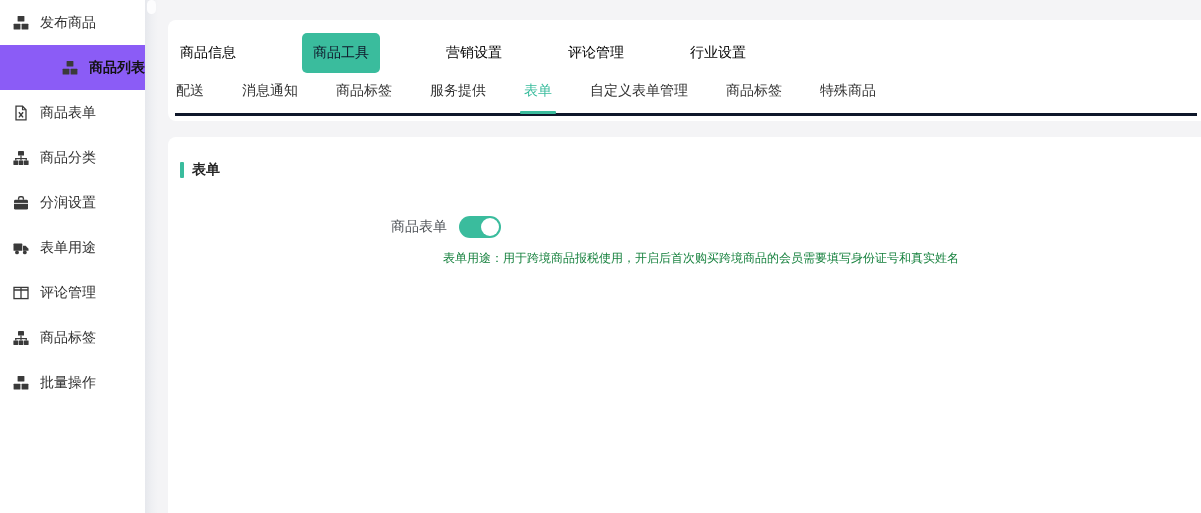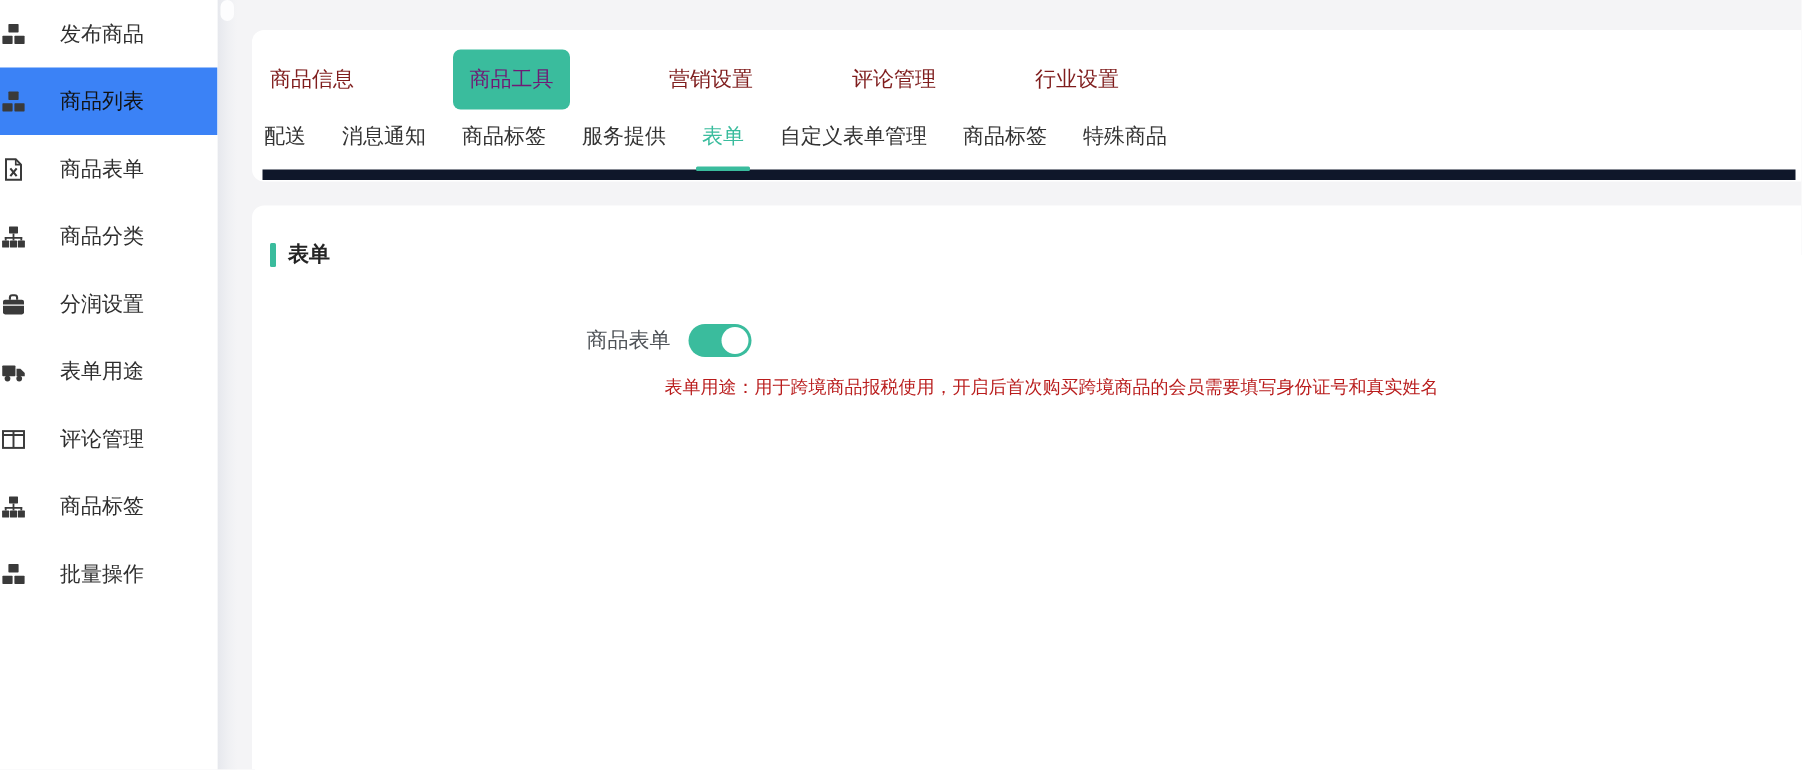--- a/index.html
+++ b/index.html
@@ -10,49 +10,49 @@
     font-family:"Liberation Sans","DejaVu Sans",sans-serif;
     color:#303133;
   }
 
   
   .sidebar {
     position:absolute; left:0; top:0; width:145px; height:100%;
     background:#fff; z-index:3; overflow:hidden;
   }
   .sidebar-item {
-    height:45px; display:flex; align-items:center; gap:23px;
-    padding-left:1px; font-size:14px; color:#2f2f2f; cursor:pointer;
+    height:45px; display:flex; align-items:center; gap:11px;
+    padding-left:13px; font-size:14px; color:#2f2f2f; cursor:pointer;
     white-space:nowrap;
   }
-  .sidebar-item.active { background:#3b82f6; font-weight:normal; color:#121212; }
+  .sidebar-item.active { background:#8b5cf6; font-weight:bold; color:#121212;justify-content:flex-end; }
   .icon16 { width:16px; height:16px; flex:0 0 16px; display:inline-flex; }
   .icon16 svg { width:16px; height:16px; }
 
   .scroll-strip {
     position:absolute; left:145px; top:0; width:13px; height:100%; z-index:2;
     background:linear-gradient(to right,#e6e8ed 0%,#eff0f3 55%,#f4f4f6 100%);
   }
   .scroll-thumb {
     position:absolute; left:147px; top:0; width:9px; height:14px;
     background:#fdfdfe; border-radius:5px; z-index:3;
   }
 
   
   .top-card {
     position:absolute; left:168px; top:20px; right:0; height:101px;
     background:#fff; border-radius:8px 0 0 8px;
   }
   .tabs { display:flex; align-items:center; gap:66px; padding:14px 0 0 12px; height:52px; }
-  .tab { font-size:14px; color:#7f1d1d; cursor:pointer; padding:11px 0; border-radius:5px; }
-  .tab.active { background:var(--accent); color:#701a75; padding:11px 11px; }
+  .tab { font-size:14px; color:#000000; cursor:pointer; padding:11px 0; border-radius:5px; }
+  .tab.active { background:var(--accent); color:#0f172a; padding:11px 11px; }
 
   .subtabs {
-    display:flex; gap:24px; margin:10px 4px 0 7px;
-    border-bottom:7px solid #0f172a; padding-left:1px;
+    display:flex; gap:38px; margin:10px 4px 0 7px;
+    border-bottom:3px solid #0f172a; padding-left:1px;
   }
   .subtab {
     font-size:14px; color:#333; cursor:pointer; position:relative;
     padding:0 0 13px 0; white-space:nowrap;
   }
   .subtab.active { color:var(--accent); }
   .subtab.active::after {
     content:""; position:absolute; left:-4px; right:-4px; bottom:-1px;
     height:3px; background:var(--accent); border-radius:1px;
   }
@@ -69,21 +69,21 @@
   .form-row { display:flex; align-items:center; gap:12px; margin:37px 0 0 223px; }
   .form-label { font-size:14px; color:#4f5358; }
   .toggle {
     width:42px; height:22px; border-radius:12px; background:var(--accent);
     position:relative; cursor:pointer;
   }
   .toggle-knob {
     position:absolute; right:2px; top:2px; width:18px; height:18px;
     border-radius:50%; background:#fff;
   }
-  .form-help { margin:12px 30px 0 275px; font-size:12px; color:#b91c1c; }
+  .form-help { margin:12px 30px 0 275px; font-size:12px; color:#15803d; }
 </style>
 </head>
 <body>
 
 <nav class="sidebar">
   <div class="sidebar-item">
       <span class="icon16">
         <svg viewBox="0 0 16 16" fill="#3a3a3a">
           <rect x="4.6" y="1" width="6.8" height="5.6" rx="0.5"></rect>
           <rect x="0.6" y="8.8" width="6.8" height="5.6" rx="0.5"></rect>

